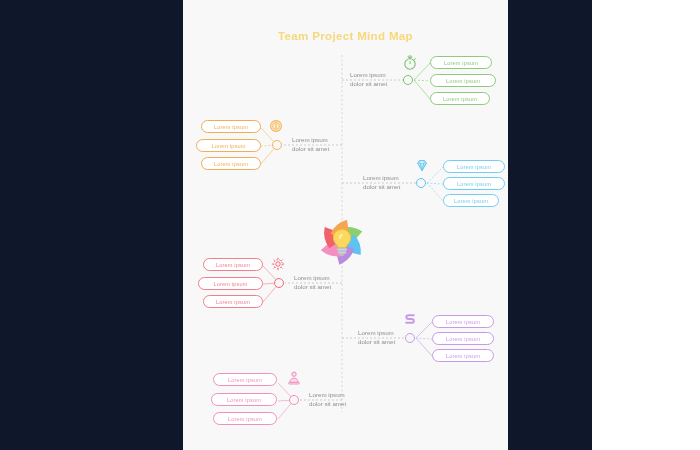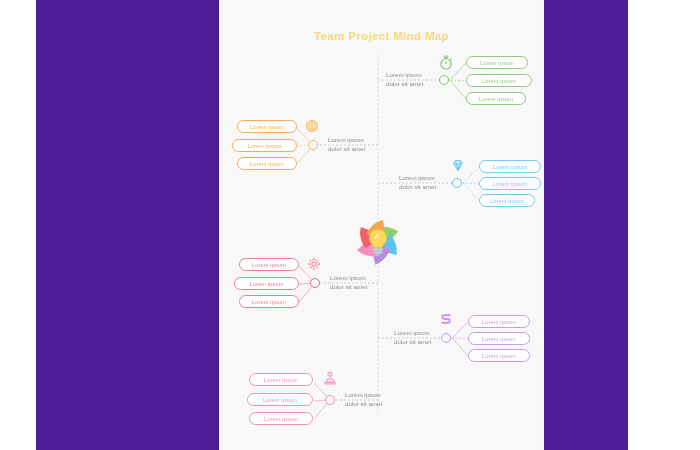--- a/index.html
+++ b/index.html
@@ -9,22 +9,21 @@
     width: 700px;
     height: 450px;
     overflow: hidden;
     font-family: "Liberation Sans", sans-serif;
   }
 
   #root {
     position: relative;
     width: 592px;
     height: 450px;
-    background: #4c1d95;
-    margin-left: 36px;
+    background: #0f172a;
   }
 
   
   #canvas {
     position: absolute;
     left: 183px;
     top: 0px;
     width: 325px;
     height: 450px;
     background: #f8f8f8;

